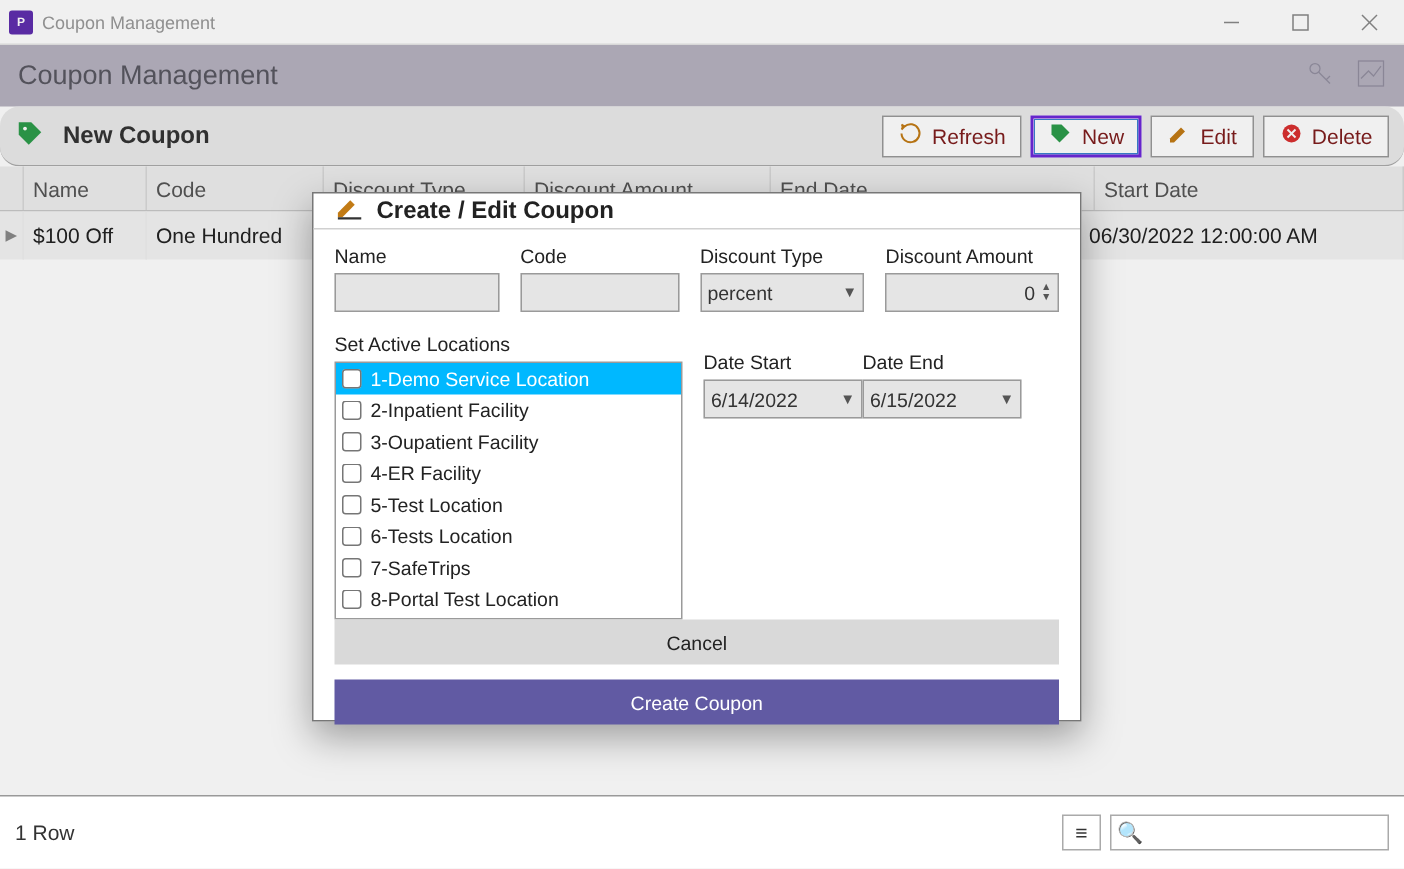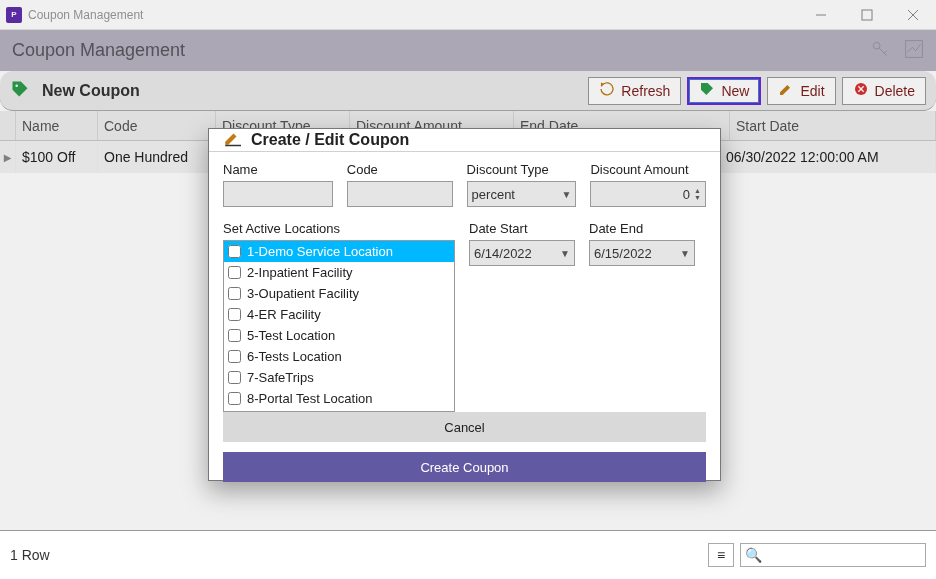--- a/index.html
+++ b/index.html
@@ -328,21 +328,21 @@
             <div class="loc-item">
               <input type="checkbox" style="">
               <span>7-SafeTrips</span>
             </div>
             <div class="loc-item">
               <input type="checkbox" style="">
               <span>8-Portal Test Location</span>
             </div>
           </div>
       </div>
-      <div style="display:flex; gap:14px;">
+      <div style="display:flex; margin-top:12px;">
         <div class="dates-col">
           <div class="field-label">Date Start</div>
           <div class="date-input">
             <span>6/14/2022</span>
             <span class="caret">▼</span>
           </div>
         </div>
         <div class="dates-col">
           <div class="field-label">Date End</div>
           <div class="date-input">

